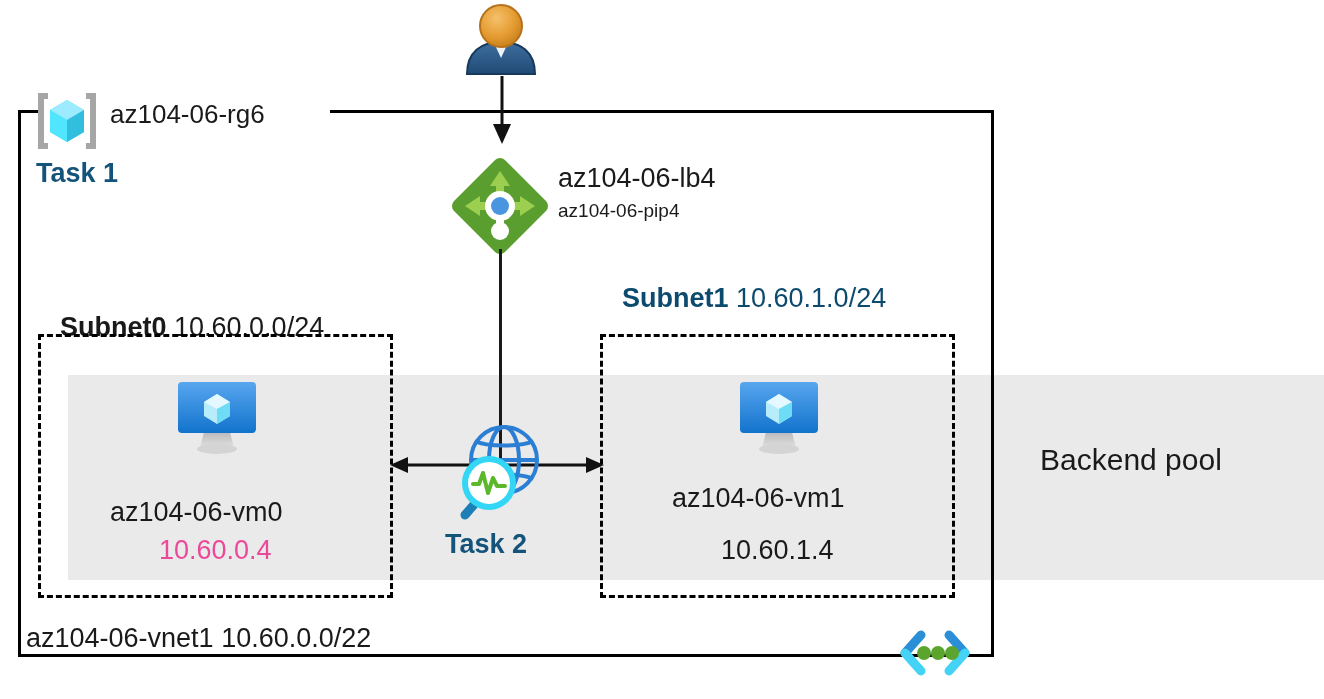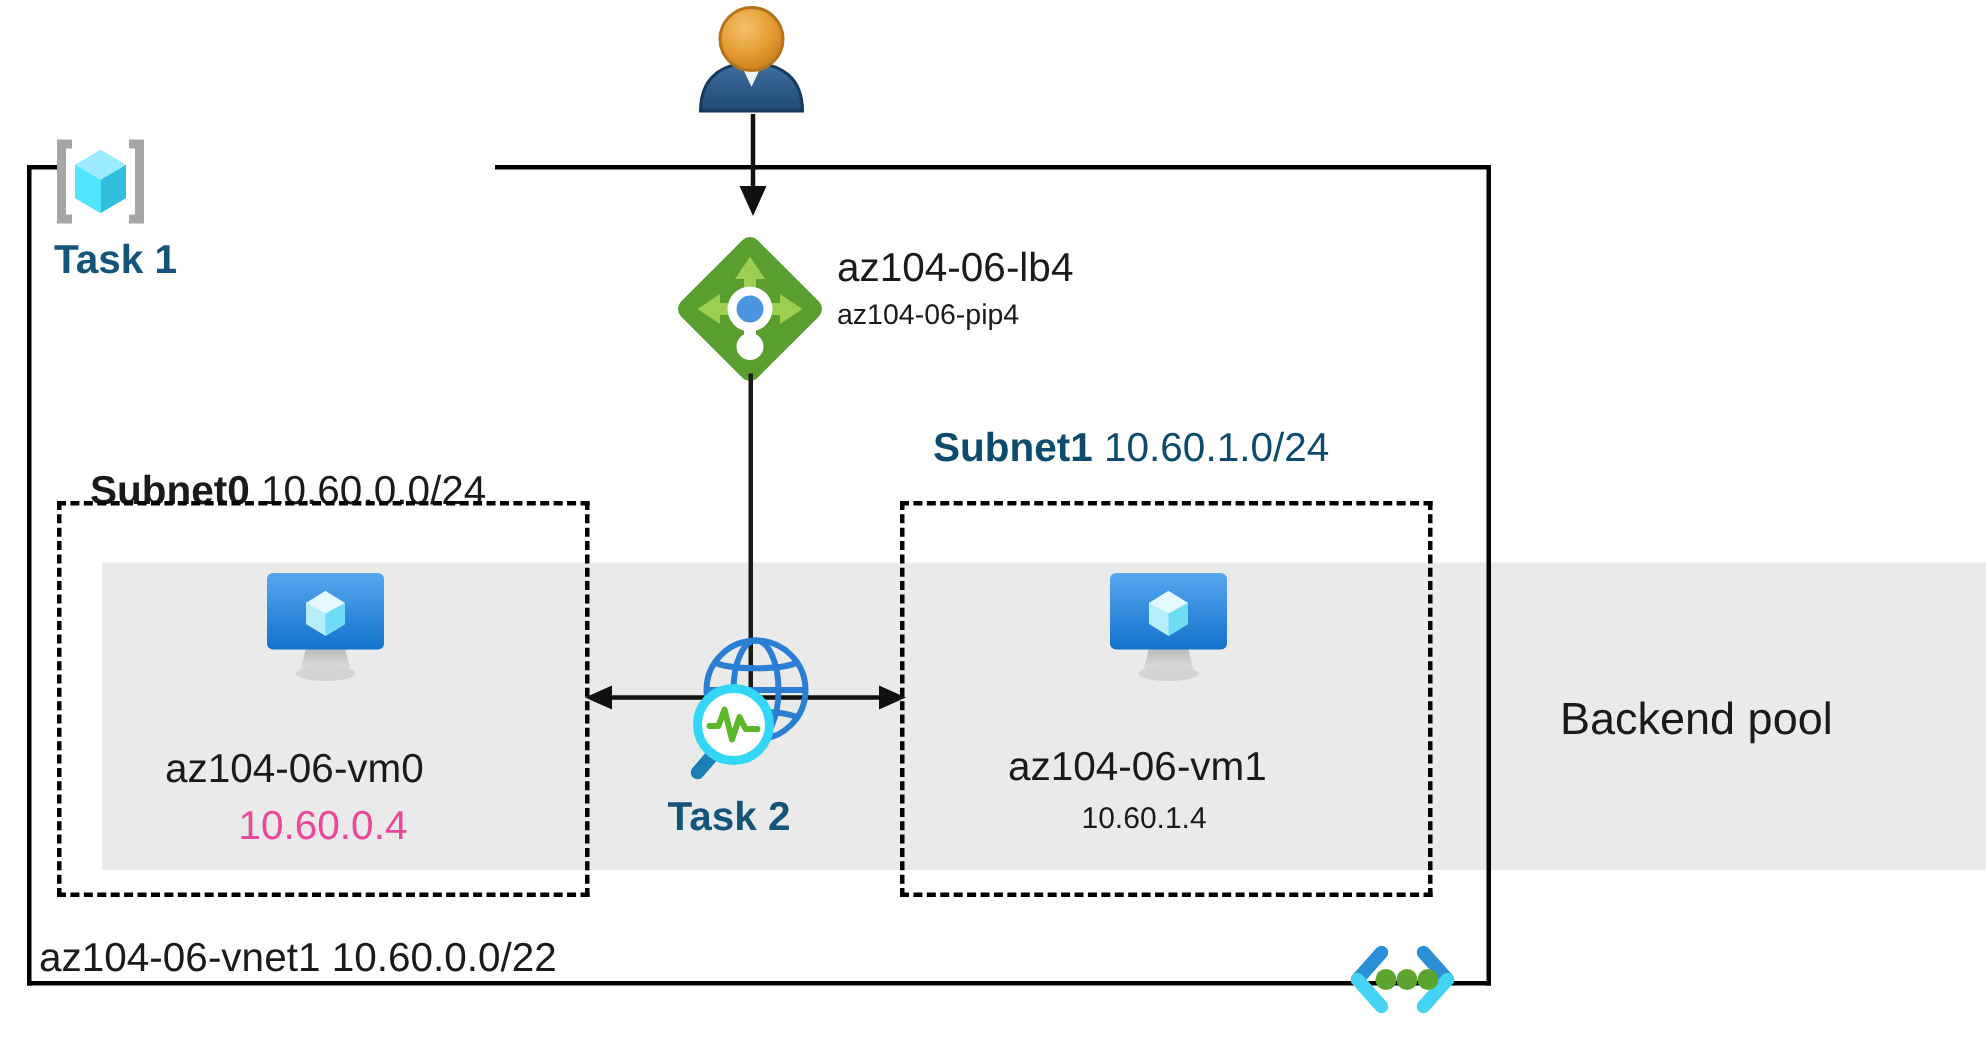--- a/index.html
+++ b/index.html
@@ -27,21 +27,20 @@
     width: 1256px;
     height: 205px;
     background: #eaeaea;
   }
   .backend-label {
     left: 1040px;
     top: 443px;
     font-size: 30px;
     color: #1a1a1a;
     white-space: nowrap;
-    margin-top: 20px;
   }
 
   
   .rg-border-left {
     left: 18px; top: 110px; width: 3px; height: 547px;
     background: #000000;
   }
   .rg-border-right {
     left: 991px; top: 110px; width: 3px; height: 547px;
     background: #000000;
@@ -109,24 +108,24 @@
   .subnet1-title {
     left: 622px; top: 283px; font-size: 27px; color: #0c4a6e; white-space: nowrap;
   }
   .subnet1-box {
     left: 600px; top: 334px; width: 355px; height: 264px;
     border: 3px dashed #000000;
     box-sizing: border-box;
   }
   .vm1-icon { left: 736px; top: 378px; width: 86px; height: 78px; }
   .vm1-name {
-    left: 672px; top: 496px; font-size: 27px; color: #1a1a1a; white-space: nowrap;
+    left: 672px; top: 483px; font-size: 27px; color: #1a1a1a; white-space: nowrap;
   }
   .vm1-ip {
-    left: 721px; top: 535px; font-size: 20px; color: #1a1a1a; white-space: nowrap;
+    left: 721px; top: 535px; font-size: 27px; color: #1a1a1a; white-space: nowrap;
   }
 
   .bold-part { font-weight: bold; }
 
   
   .nw-arrow { left: 388px; top: 450px; width: 218px; height: 30px; }
   .nw-icon { left: 448px; top: 420px; width: 100px; height: 100px; }
   .task2-label {
     left: 445px; top: 529px; font-size: 27px; font-weight: bold;
     color: #14537a; white-space: nowrap;
@@ -158,20 +157,21 @@
       <path d="M16 3 L6 3 L6 59 L16 59 L16 53 L12 53 L12 9 L16 9 Z" fill="#a6a6a6"></path>
 
       <path d="M54 3 L64 3 L64 59 L54 59 L54 53 L58 53 L58 9 L54 9 Z" fill="#a6a6a6"></path>
 
       <polygon points="35,10 52,20 52,42 35,52 18,42 18,20" fill="#50e6ff"></polygon>
       <polygon points="35,10 52,20 35,30 18,20" fill="#9cebff"></polygon>
       <polygon points="35,30 52,20 52,42 35,52" fill="#32bedd"></polygon>
       <polygon points="35,30 18,20 18,42 35,52" fill="#50e6ff"></polygon>
     </svg>
   </div>
+  <div class="abs rg-label">az104-06-rg6</div>
   <div class="abs task1-label">Task 1</div>
 
   <div class="abs user-icon">
     <svg viewBox="0 0 86 74" width="86" height="74">
       <defs>
         <radialGradient id="headG" cx="40%" cy="32%" r="70%">
           <stop offset="0%" stop-color="#f5c06b"></stop>
           <stop offset="60%" stop-color="#e59d33"></stop>
           <stop offset="100%" stop-color="#c9801c"></stop>
         </radialGradient>

